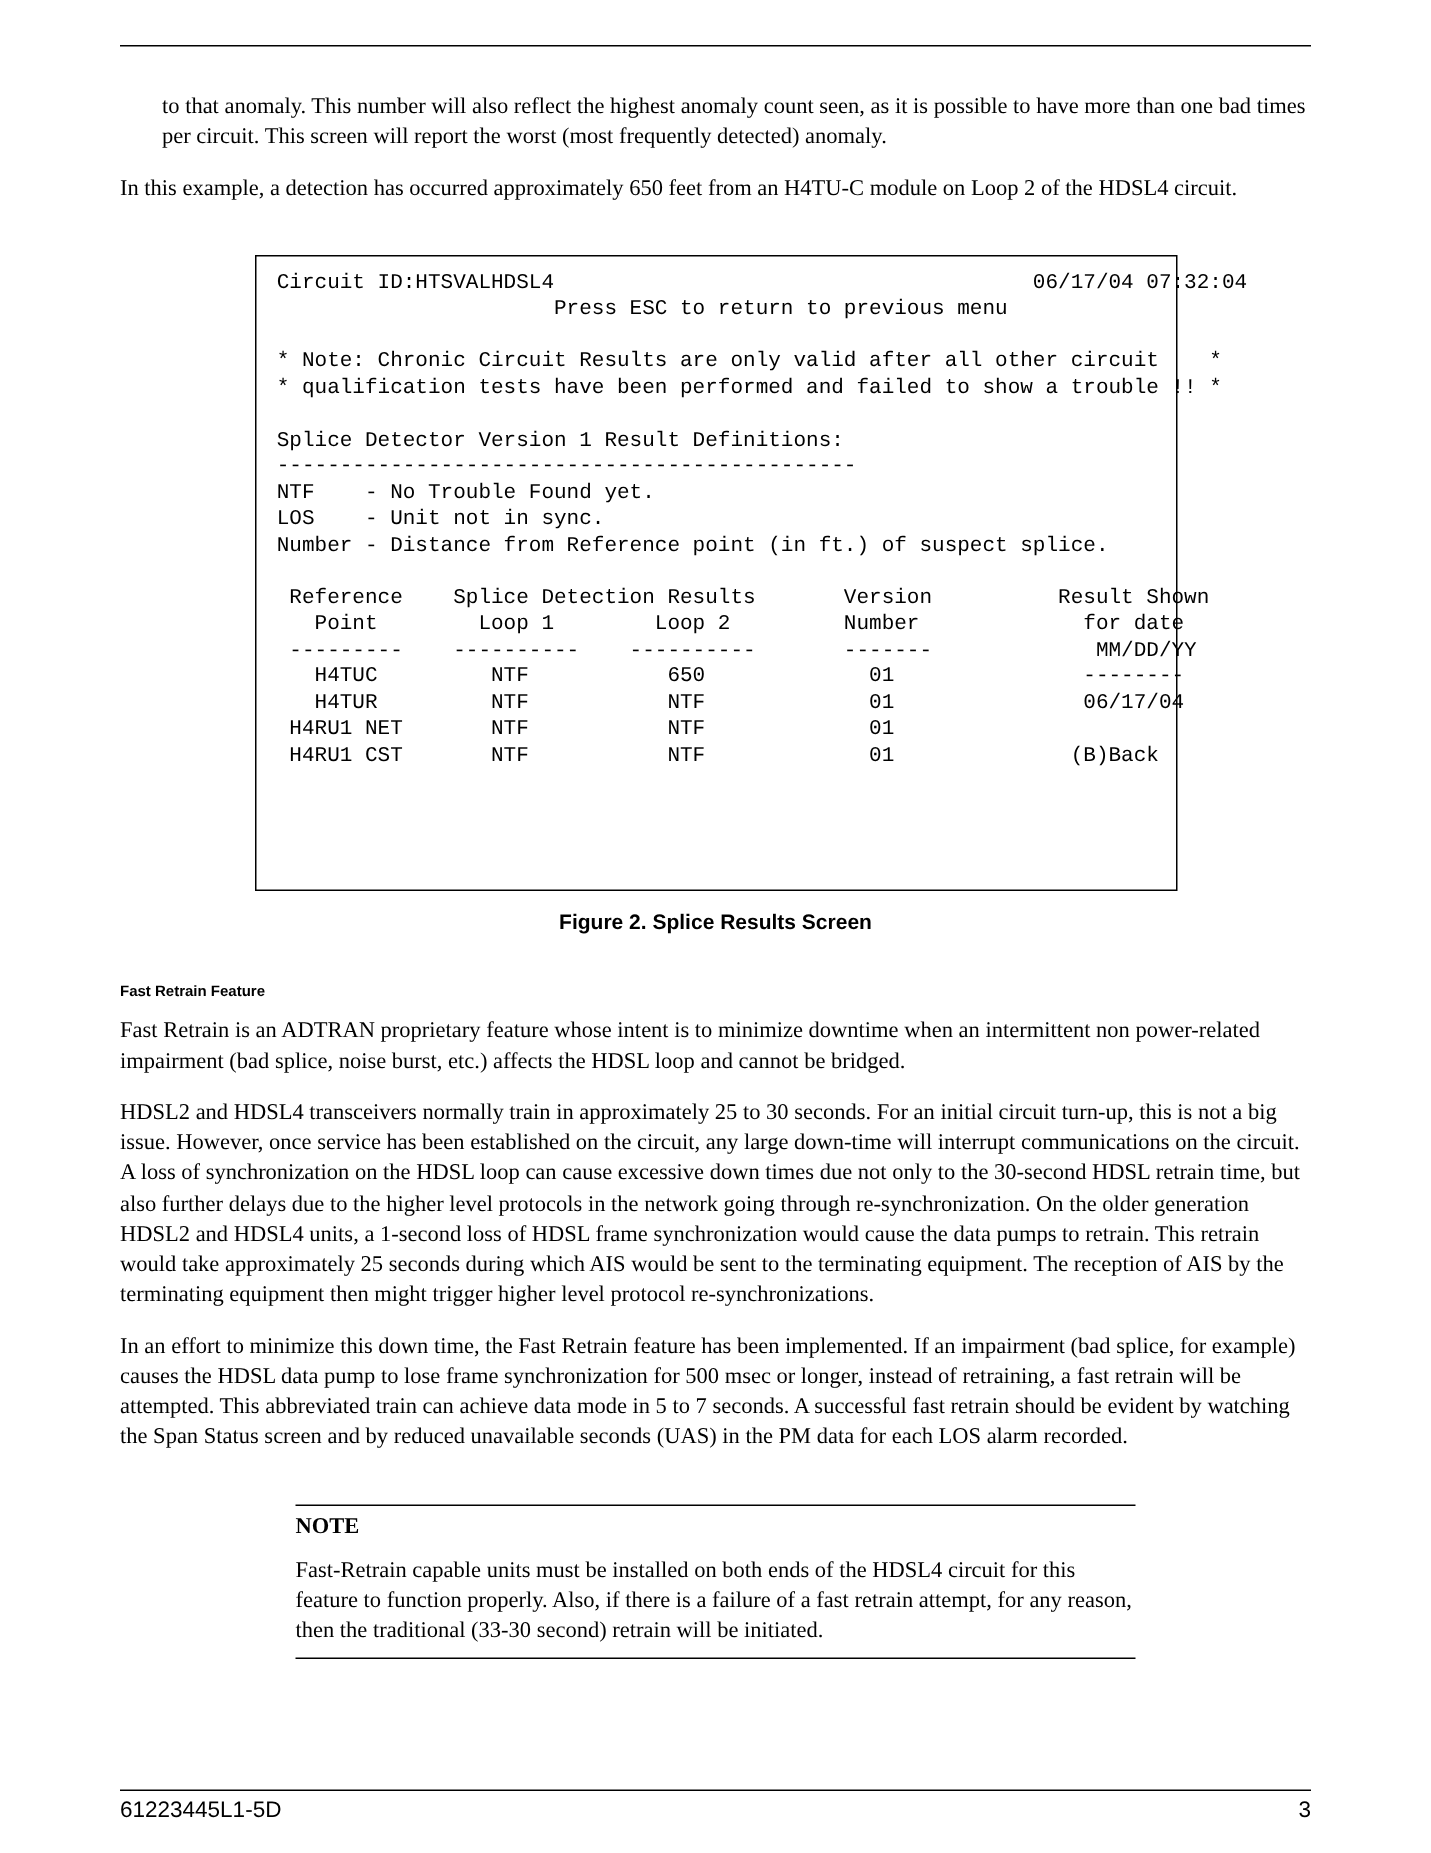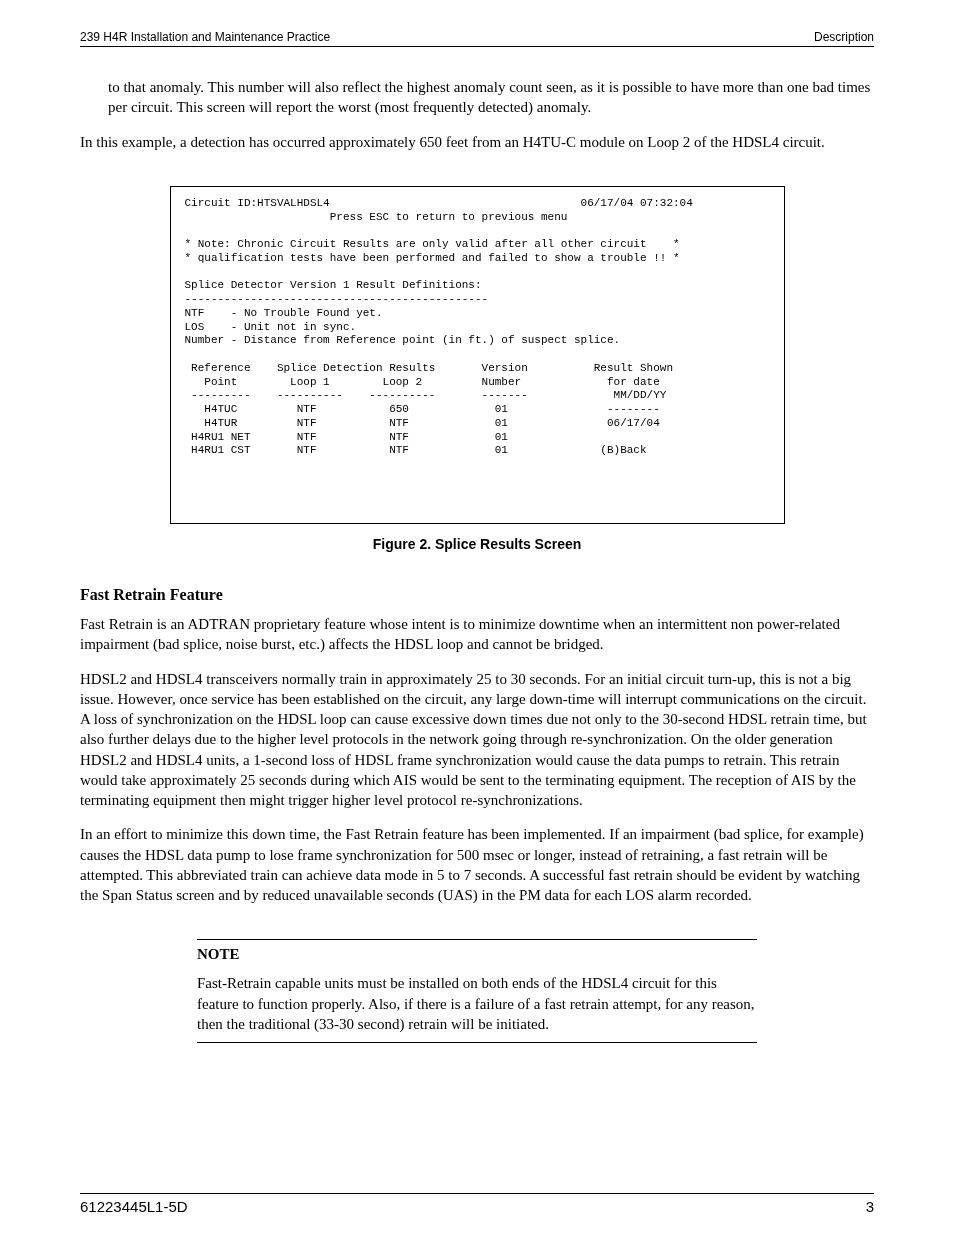--- a/index.html
+++ b/index.html
@@ -45,38 +45,38 @@
   .body-text {
     margin: 0 0 14px 0;
     line-height: 1.35;
     text-align: left;
   }
   .indent {
     margin-left: 28px;
   }
   .terminal {
     font-family: "Courier New", Courier, monospace;
-    font-size: 11px;
+    font-size: 14px;
     white-space: pre;
     border: 1px solid #000;
     padding: 10px 14px;
     margin: 20px auto 8px auto;
     width: 585px;
     line-height: 1.25;
   }
   .figure-caption {
     font-family: Arial, Helvetica, sans-serif;
     font-size: 14px;
     font-weight: bold;
     text-align: center;
     margin: 4px 0 34px 0;
   }
   .section-head {
-    font-family: Liberation Serif, serif;
-    font-size: 16px;
+    font-family: Liberation Sans, sans-serif;
+    font-size: 10px;
     font-weight: bold;
     margin: 0 0 10px 0;
   }
   .note-block {
     width: 560px;
     margin: 20px auto 0 auto;
   }
   .note-rule {
     border: none;
     border-top: 1px solid #000;
@@ -93,24 +93,20 @@
   }
   .spacer {
     flex: 1 1 auto;
   }
 </style>
 </head>
 <body>
 
 <div class="page">
 
-  <div class="header-row">
-    <span>239 H4R Installation and Maintenance Practice</span>
-    <span>Description</span>
-  </div>
   <hr class="header-rule">
 
   <p class="body-text indent">to that anomaly. This number will also reflect the highest anomaly count seen, as it is possible to have more than one bad times per circuit. This screen will report the worst (most frequently detected) anomaly.</p>
 
   <p class="body-text">In this example, a detection has occurred approximately 650 feet from an H4TU-C module on Loop 2 of the HDSL4 circuit.</p>
 
   <div class="terminal">Circuit ID:HTSVALHDSL4                                      06/17/04 07:32:04
                       Press ESC to return to previous menu
 
 * Note: Chronic Circuit Results are only valid after all other circuit    *

